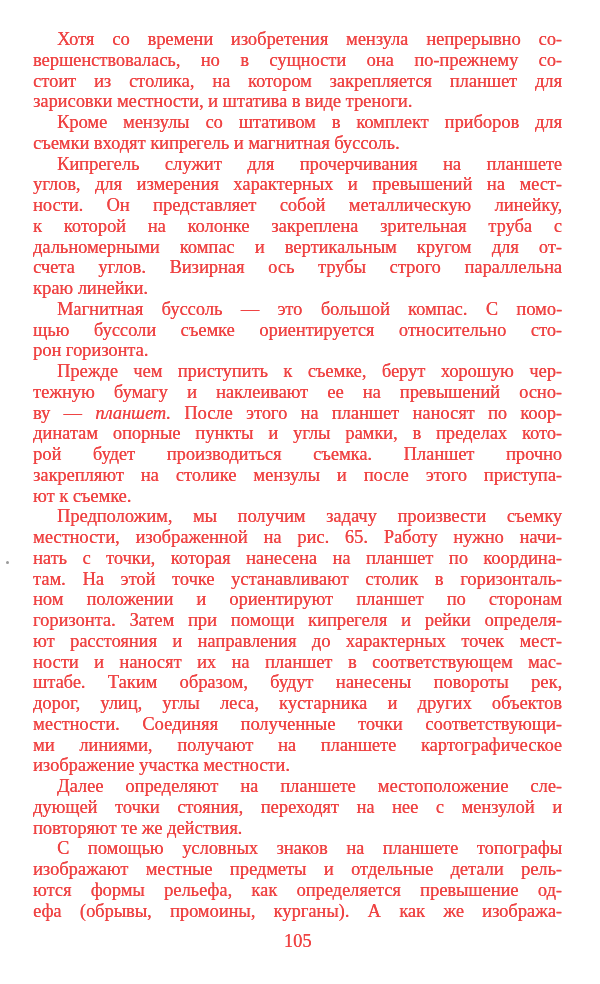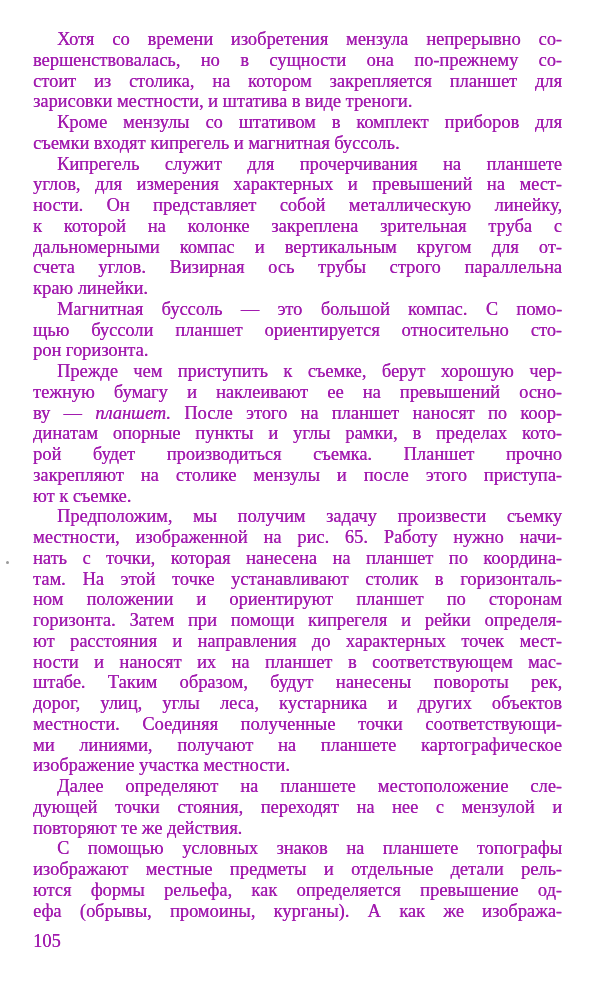--- a/index.html
+++ b/index.html
@@ -7,21 +7,21 @@
     margin: 0;
     padding: 0;
     background: #ffffff;
   }
   .page {
     position: relative;
     width: 584px;
     height: 984px;
     background: #ffffff;
     overflow: hidden;
-    color: #a21caf;
+    color: #ef4444;
     font-family: "Liberation Serif", "DejaVu Serif", serif;
   }
   .text-block {
     position: absolute;
     left: 33px;
     top: 29px;
     width: 529px;
     font-size: 18.4px;
     line-height: 20.76px;
     text-shadow: 0.25px 0 0 currentColor; 
@@ -44,20 +44,21 @@
     text-align-last: left;
   }
   .line i {
     font-style: italic;
   }
   .page-number {
     position: absolute;
     left: 33px;
     top: 930px;
     width: 529px;
+    text-align: center;
     font-size: 18.5px;
     line-height: 22px;
     text-shadow: 0.25px 0 0 currentColor;
   }
   .speckle {
     position: absolute;
     left: 6px;
     top: 561px;
     width: 3px;
     height: 3px;
@@ -84,21 +85,21 @@
         <div class="line indent">Кипрегель служит для прочерчивания на планшете</div>
         <div class="line">углов, для измерения характерных и превышений на мест-</div>
         <div class="line">ности. Он представляет собой металлическую линейку,</div>
         <div class="line">к которой на колонке закреплена зрительная труба с</div>
         <div class="line">дальномерными компас и вертикальным кругом для от-</div>
         <div class="line">счета углов. Визирная ось трубы строго параллельна</div>
         <div class="line lastleft">краю линейки.</div>
       </div>
       <div class="paragraph">
         <div class="line indent">Магнитная буссоль — это большой компас. С помо-</div>
-        <div class="line">щью буссоли планшет ориентируется относительно сто-</div>
+        <div class="line">щью буссоли съемке ориентируется относительно сто-</div>
         <div class="line lastleft">рон горизонта.</div>
       </div>
       <div class="paragraph">
         <div class="line indent">Прежде чем приступить к съемке, берут хорошую чер-</div>
         <div class="line">тежную бумагу и наклеивают ее на превышений осно-</div>
         <div class="line">ву — <i>планшет.</i> После этого на планшет наносят по коор-</div>
         <div class="line">динатам опорные пункты и углы рамки, в пределах кото-</div>
         <div class="line">рой будет производиться съемка. Планшет прочно</div>
         <div class="line">закрепляют на столике мензулы и после этого приступа-</div>
         <div class="line lastleft">ют к съемке.</div>

